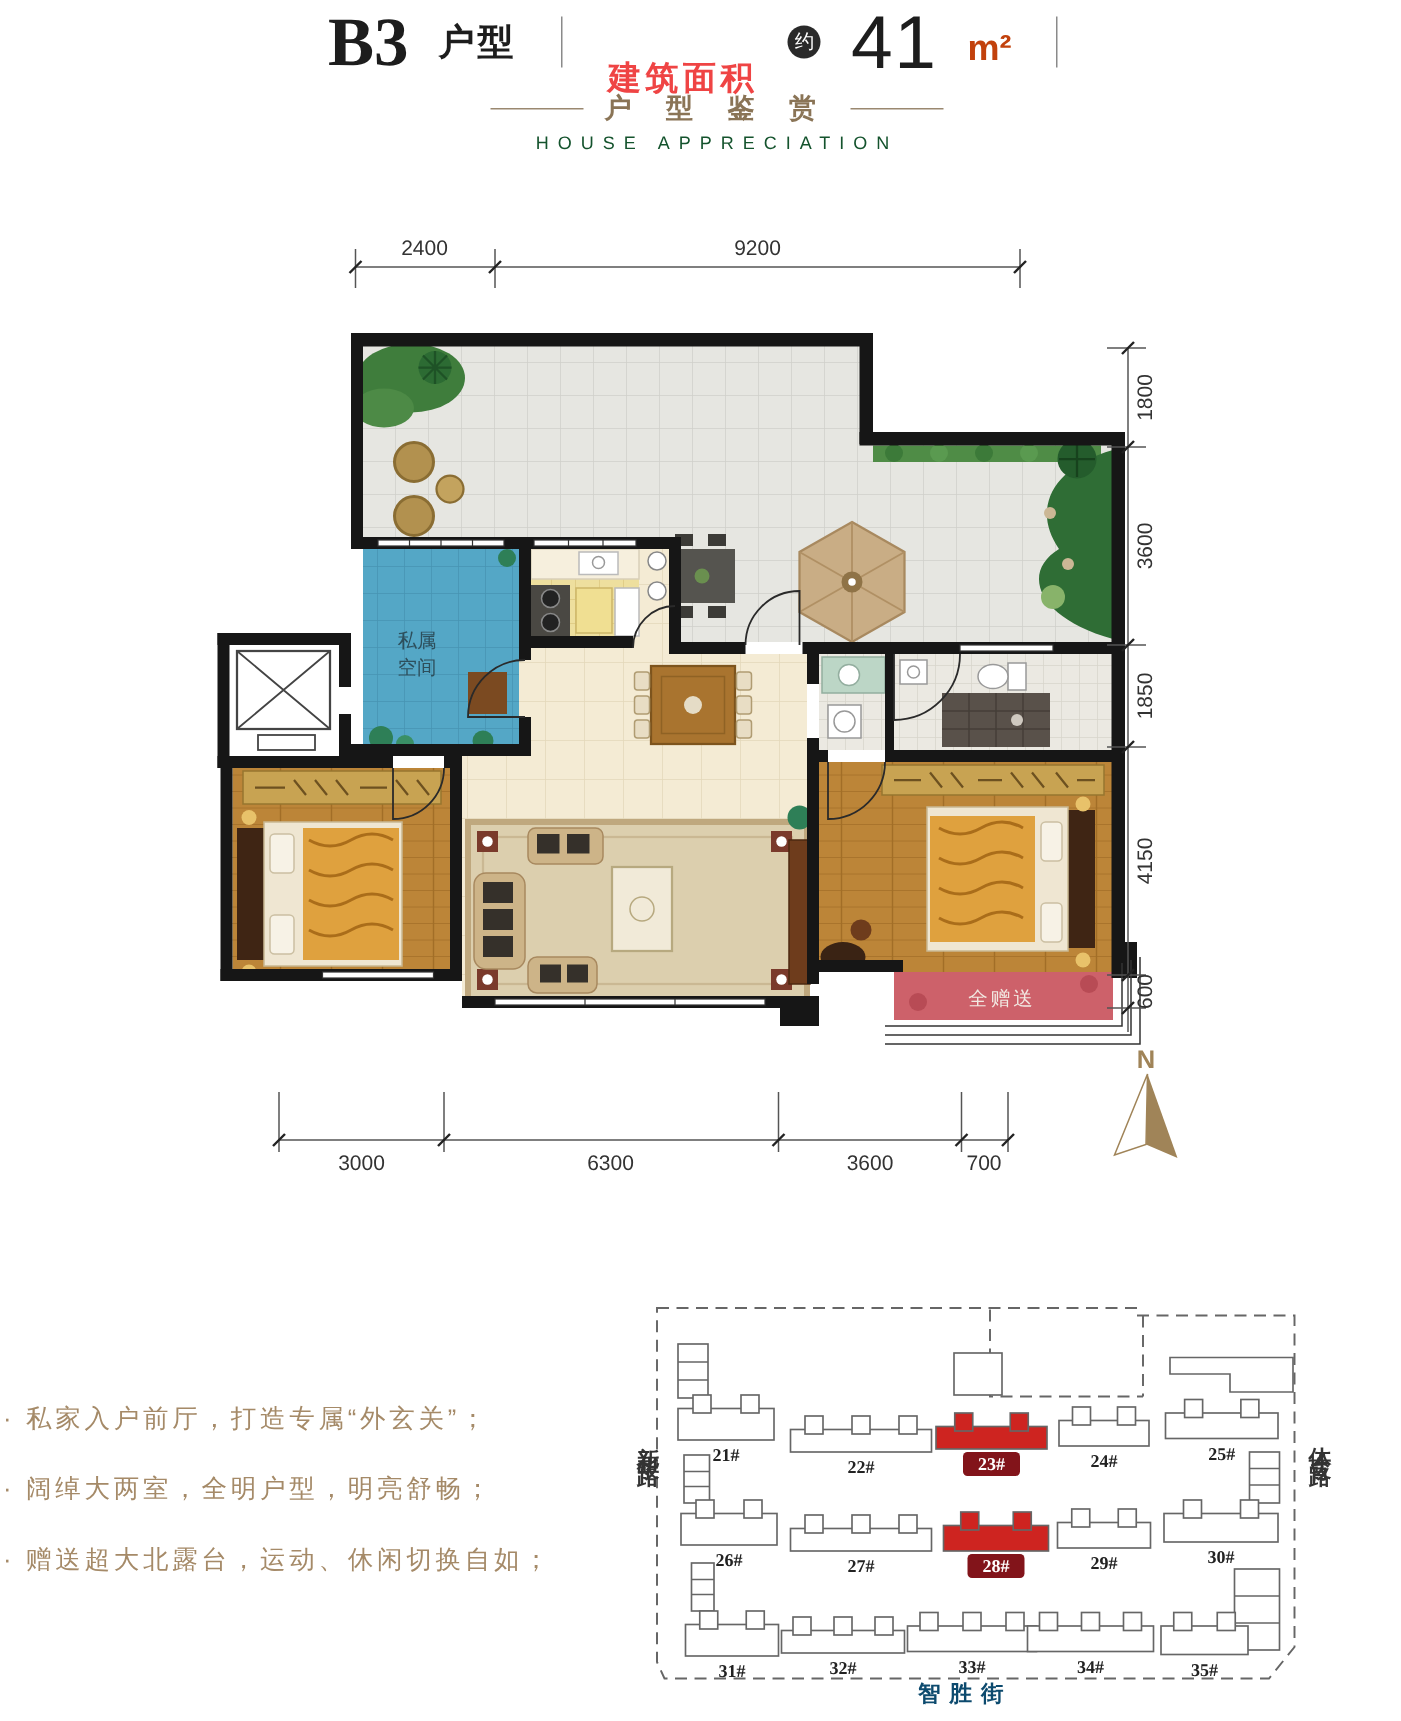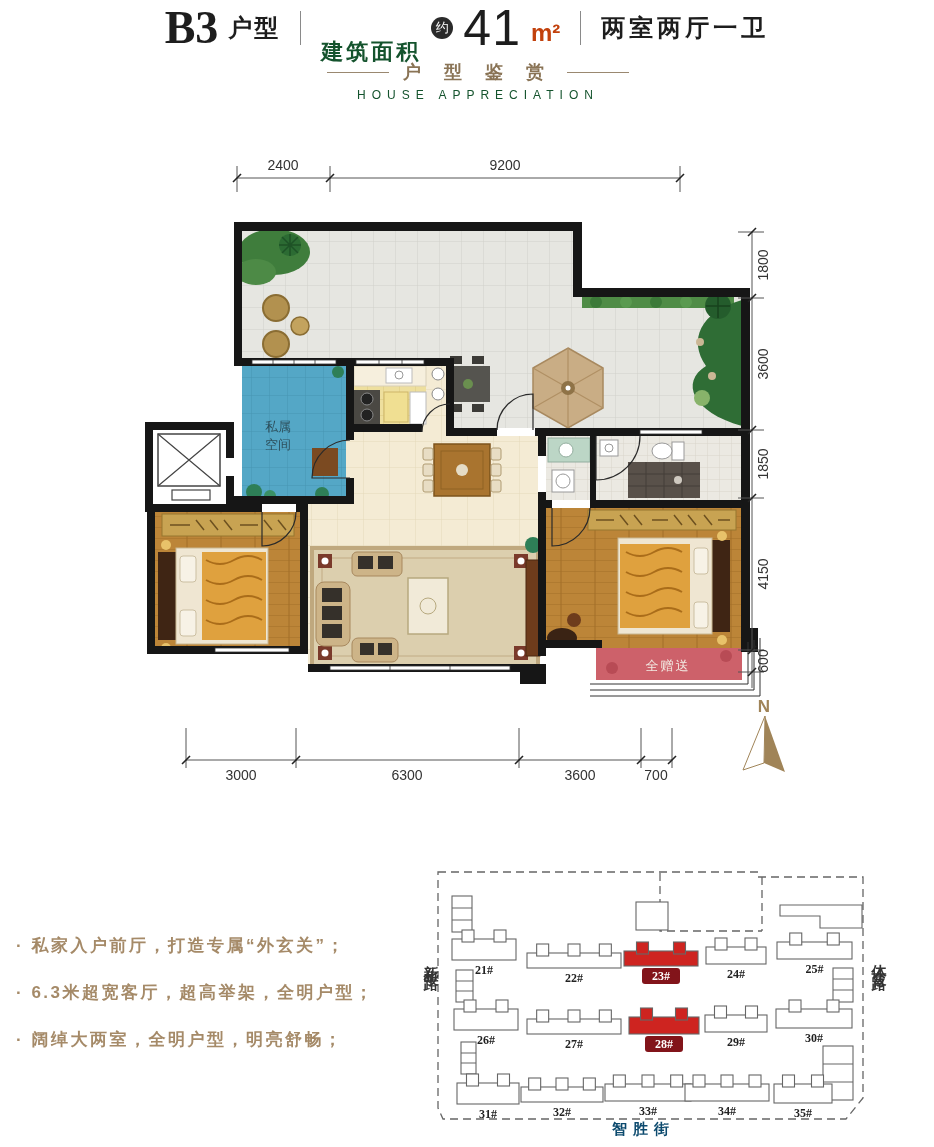--- a/index.html
+++ b/index.html
@@ -1,59 +1,58 @@
 <!DOCTYPE html>
 <html><head>
 <meta charset="utf-8">
 <style>
   html,body{margin:0;padding:0;background:#fff;}
   #page{position:relative;width:934px;height:1147px;background:#fff;overflow:hidden;
         font-family:"Liberation Sans","DejaVu Sans",sans-serif;color:#222;}
   svg{position:absolute;left:0;top:0;}
   
   .header{position:absolute;left:0;top:2px;width:934px;height:52px;display:flex;
-          align-items:center;justify-content:center;gap:10px;}
+          align-items:center;justify-content:center;gap:20px;}
   .plan-code{font-family:"Liberation Serif","DejaVu Serif",serif;font-size:46px;font-weight:bold;color:#1d1d1d;line-height:1;}
   .plan-suffix{font-size:24px;font-weight:bold;color:#1d1d1d;letter-spacing:2px;text-align:center;}
   .hdr-div{width:1px;height:34px;background:#8a8a8a;margin:0 10px;}
-  .area-label{font-size:22px;font-weight:bold;letter-spacing:3px;color:#14532d;margin-top:48px;}
+  .area-label{font-size:22px;font-weight:bold;letter-spacing:3px;color:#ef4444;margin-top:48px;}
   .area-circle{width:22px;height:22px;border-radius:50%;background:#2a2a2a;color:#fff;
                font-size:13px;display:flex;align-items:center;justify-content:center;}
   .area-value{font-size:50px;color:#1d1d1d;line-height:1;letter-spacing:1px;}
   .area-unit{font-size:24px;font-weight:bold;color:#c2410c;align-self:center;margin-top:10px;}
   .layout-text{font-size:24px;font-weight:bold;letter-spacing:4px;color:#1d1d1d;}
   
   .section{position:absolute;left:11px;top:60px;width:934px;text-align:center;}
   .sec-row{display:flex;align-items:center;justify-content:center;gap:14px;}
   .sec-line{width:62px;height:1px;background:#9a8870;}
   .sec-cn{font-size:18px;letter-spacing:9px;color:#8a7456;font-weight:bold;}
   .sec-en{margin-top:4px;font-size:12px;letter-spacing:6px;color:#14532d;}
   
-  .features{position:absolute;left:16px;top:922px;width:420px;list-style:none;margin:0;padding:0;font-weight:bold;}
+  .features{position:absolute;left:2px;top:922px;width:420px;list-style:none;margin:0;padding:0;}
   .features li{font-size:17px;letter-spacing:2.5px;color:#a58a68;line-height:47px;white-space:nowrap;}
   
   .street-v{position:absolute;writing-mode:vertical-rl;font-size:15px;font-weight:bold;
             color:#333;letter-spacing:6px;}
   .street-h{position:absolute;font-size:15px;font-weight:bold;color:#0c4a6e;letter-spacing:6px;}
 </style>
 </head>
 <body>
 
 <div id="page">
 
   <div class="header">
     <span class="plan-code">B3</span>
     <span class="plan-suffix">户型</span>
     <span class="hdr-div"></span>
     <span class="area-label">建筑面积</span>
     <span class="area-circle">约</span>
     <span class="area-value">41</span>
     <span class="area-unit">m²</span>
     <span class="hdr-div"></span>
-    <span class="layout-text">两室两厅一卫</span>
   </div>
 
   <div class="section">
     <div class="sec-row">
       <span class="sec-line"></span>
       <span class="sec-cn">户 型 鉴 赏</span>
       <span class="sec-line"></span>
     </div>
     <div class="sec-en">HOUSE APPRECIATION</div>
   </div>
@@ -499,20 +498,20 @@
             <rect x="782.5" y="1075" width="12" height="12" fill="#fff" stroke="#666" stroke-width="1.1"></rect>
             <rect x="811.5" y="1075" width="12" height="12" fill="#fff" stroke="#666" stroke-width="1.1"></rect>
             <text x="803" y="1117" text-anchor="middle" font-size="12" font-weight="bold" font-family="&quot;Liberation Serif&quot;,&quot;DejaVu Serif&quot;,serif" fill="#222">35#</text>
           </g>
         </g>
     </g>
   </svg>
 
   <ul class="features">
     <li>· 私家入户前厅，打造专属“外玄关”；</li>
-    <li>· 6.3米超宽客厅，超高举架，全明户型；</li>
     <li>· 阔绰大两室，全明户型，明亮舒畅；</li>
+    <li>· 赠送超大北露台，运动、休闲切换自如；</li>
   </ul>
 
   <div class="street-v" style="left:421px;top:952px;">新华路</div>
   <div class="street-v" style="left:869px;top:952px;">体育路</div>
   <div class="street-h" style="left:612px;top:1120px;">智胜街</div>
 </div>
 
 </body></html>

